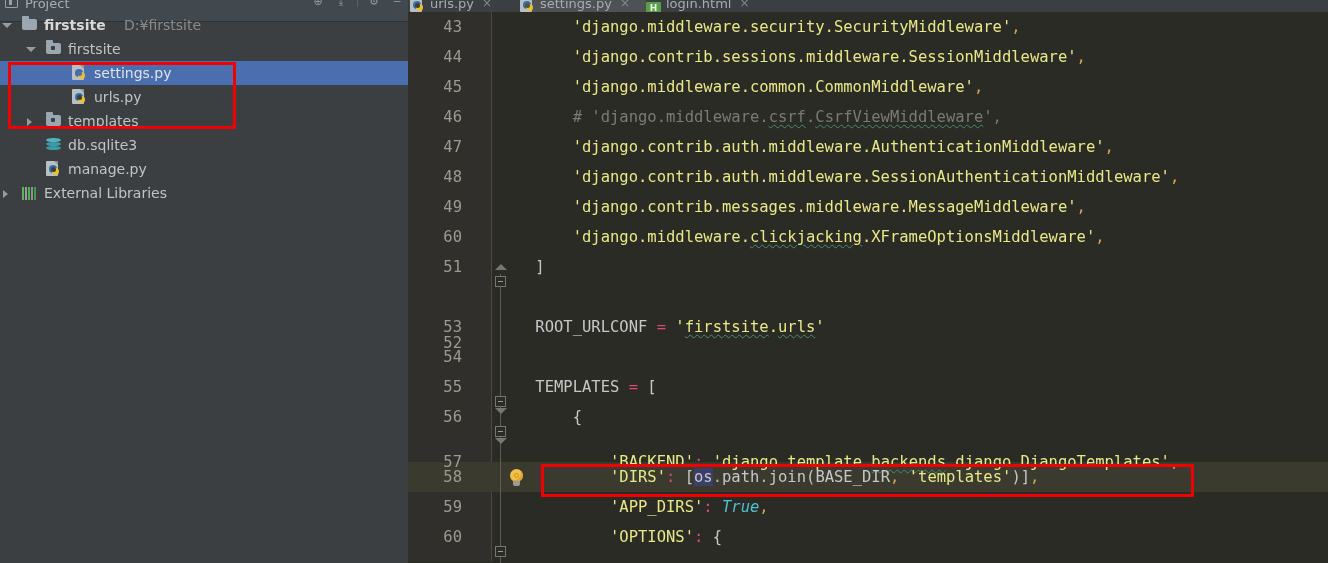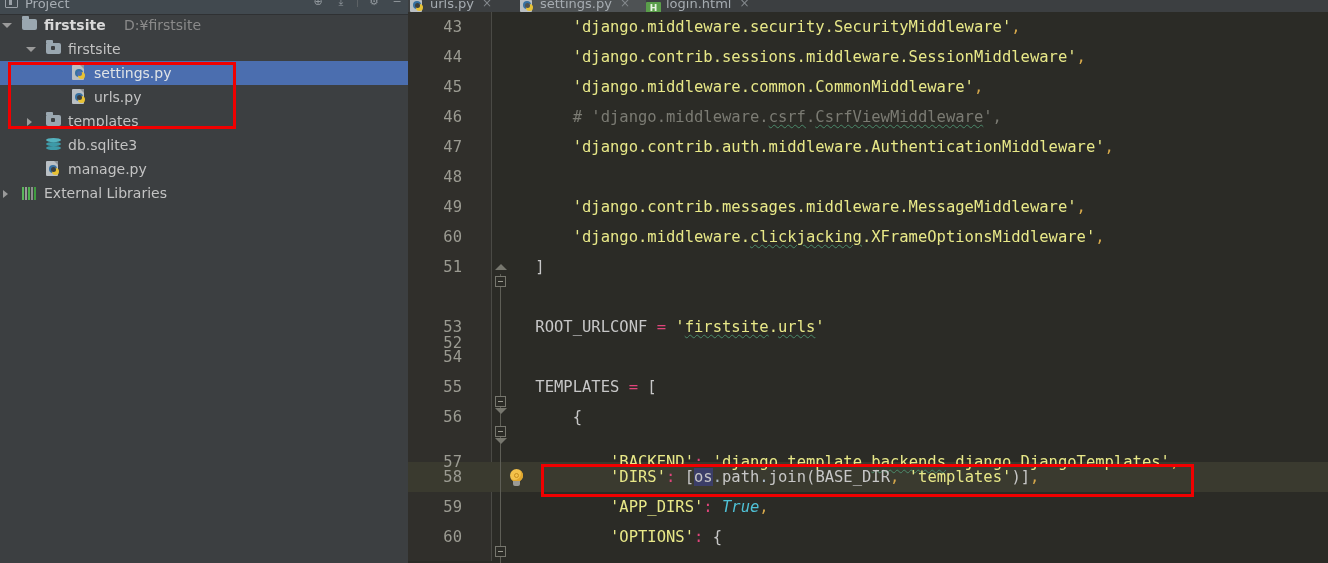--- a/index.html
+++ b/index.html
@@ -12,21 +12,21 @@
   .app { position: relative; width: 1328px; height: 563px; }
 
   
   .sidebar {
     position: absolute; left: 0; top: 0;
     width: 408px; height: 563px;
     background: #3c3f41;
   }
   .tool-header {
     position: absolute; left: 0; top: 0;
-    width: 408px; height: 15px;
+    width: 408px; height: 22px;
     background: #41494f;
     border-bottom: 1px solid #2f3133;
     overflow: hidden;
   }
   .tool-header-title {
     position: absolute; left: 25px; top: -4px;
     font-size: 13px; color: #a7adb3;
     white-space: nowrap;
   }
   .tool-header-icon {
@@ -404,21 +404,21 @@
           <span class="fil"></span>
           <span class="base"></span>
       </div>
 
       <div id="codelines">
           <div class="code-line" style="top: 0px;"><span class="lnum">43</span><span class="ctext">        <span class="t-str">'django.middleware.security.SecurityMiddleware'</span><span class="t-comma">,</span></span></div>
           <div class="code-line" style="top: 30px;"><span class="lnum">44</span><span class="ctext">        <span class="t-str">'django.contrib.sessions.middleware.SessionMiddleware'</span><span class="t-comma">,</span></span></div>
           <div class="code-line" style="top: 60px;"><span class="lnum">45</span><span class="ctext">        <span class="t-str">'django.middleware.common.CommonMiddleware'</span><span class="t-comma">,</span></span></div>
           <div class="code-line" style="top: 90px;"><span class="lnum">46</span><span class="ctext"><span class="t-comment">        # 'django.middleware.<span class="squiggle">csrf</span>.<span class="squiggle">CsrfViewMiddleware</span>',</span></span></div>
           <div class="code-line" style="top: 120px;"><span class="lnum">47</span><span class="ctext">        <span class="t-str">'django.contrib.auth.middleware.AuthenticationMiddleware'</span><span class="t-comma">,</span></span></div>
-          <div class="code-line" style="top: 150px;"><span class="lnum">48</span></div>
+          <div class="code-line" style="top: 150px;"><span class="lnum">48</span><span class="ctext">        <span class="t-str">'django.contrib.auth.middleware.SessionAuthenticationMiddleware'</span><span class="t-comma">,</span></span></div>
           <div class="code-line" style="top: 180px;"><span class="lnum">49</span><span class="ctext">        <span class="t-str">'django.contrib.messages.middleware.MessageMiddleware'</span><span class="t-comma">,</span></span></div>
           <div class="code-line" style="top: 210px;"><span class="lnum">60</span><span class="ctext">        <span class="t-str">'django.middleware.<span class="squiggle">clickjacking</span>.XFrameOptionsMiddleware'</span><span class="t-comma">,</span></span></div>
           <div class="code-line" style="top: 240px;"><span class="lnum">51</span><span class="ctext">    <span class="t-name">]</span></span></div>
           <div class="code-line" style="top: 270px; margin-top: 46px;"><span class="lnum">52</span><span class="ctext"></span></div>
           <div class="code-line" style="top: 300px;"><span class="lnum">53</span><span class="ctext">    <span class="t-name">ROOT_URLCONF</span> <span class="t-op">=</span> <span class="t-str">'<span class="squiggle">firstsite</span>.<span class="squiggle">urls</span>'</span></span></div>
           <div class="code-line" style="top: 330px;"><span class="lnum">54</span><span class="ctext"></span></div>
           <div class="code-line" style="top: 360px;"><span class="lnum">55</span><span class="ctext">    <span class="t-name">TEMPLATES</span> <span class="t-op">=</span> <span class="t-name">[</span></span></div>
           <div class="code-line" style="top: 390px;"><span class="lnum">56</span><span class="ctext">        <span class="t-name">{</span></span></div>
           <div class="code-line" style="top: 420px; margin-top: 15px;"><span class="lnum">57</span><span class="ctext">            <span class="t-str">'BACKEND'</span><span class="t-op">:</span> <span class="t-str">'django.template.<span class="squiggle">backends</span>.django.DjangoTemplates'</span><span class="t-comma">,</span></span></div>
           <div class="code-line" style="top: 450px;"><span class="lnum">58</span><span class="ctext">            <span class="t-str">'DIRS'</span><span class="t-op">:</span> <span class="t-name">[</span><span class="t-name sel-hl">os</span>.<span class="t-name">path</span>.<span class="t-name">join</span><span class="t-name">(</span><span class="t-name">BASE_DIR</span><span class="t-comma">,</span> <span class="t-str">'templates'</span><span class="t-name">)</span><span class="t-name">]</span><span class="t-comma">,</span></span></div>

